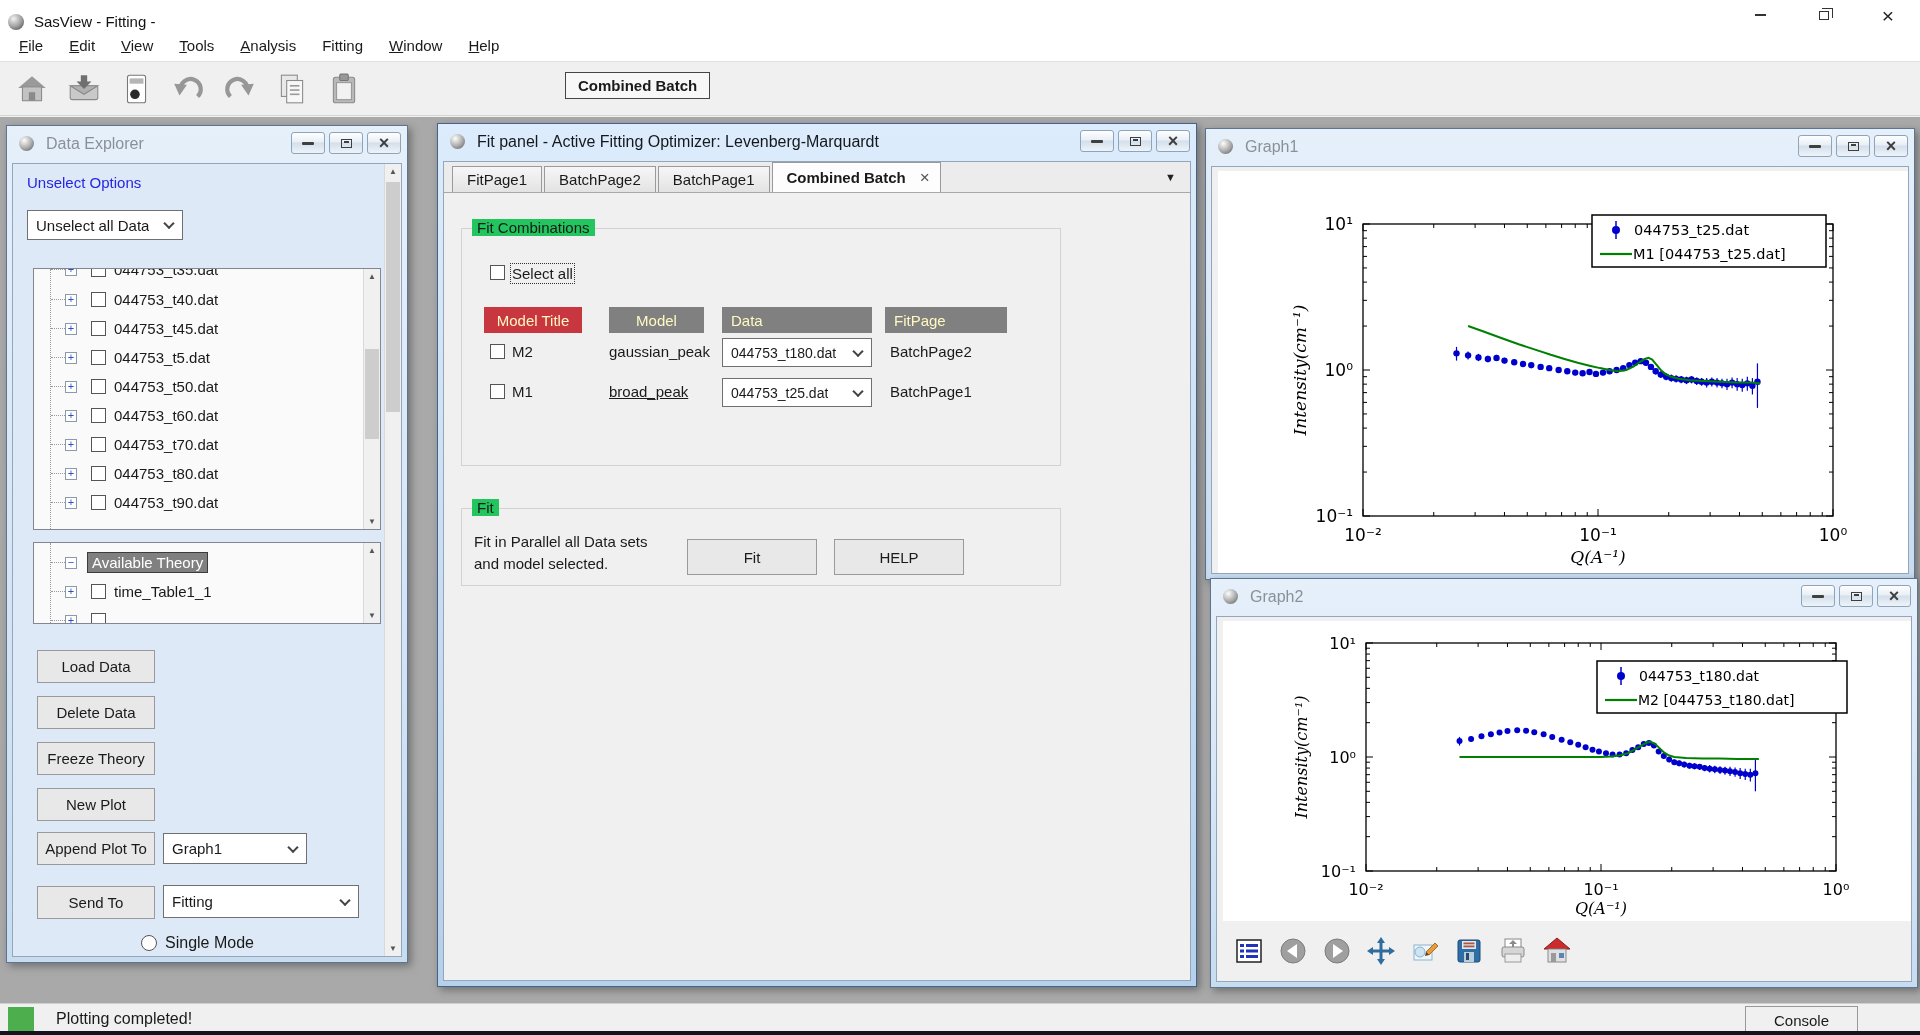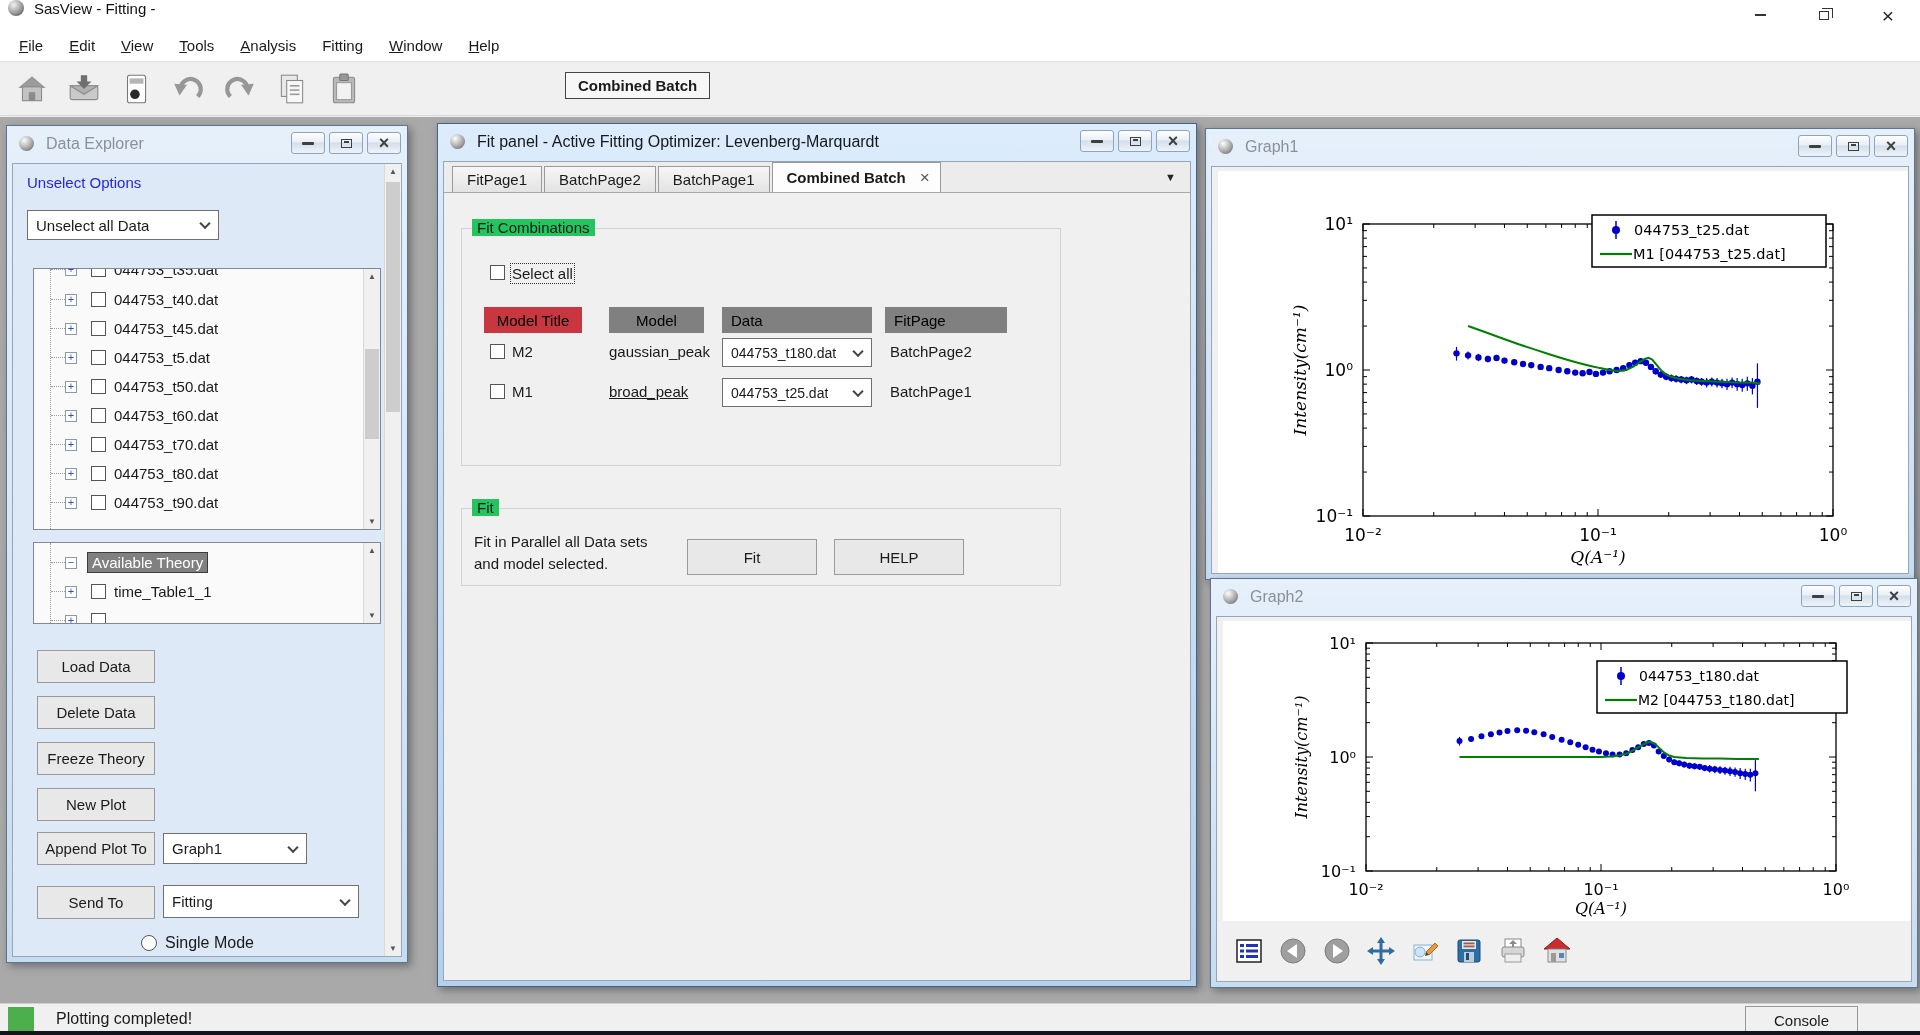--- a/index.html
+++ b/index.html
@@ -1,20 +1,20 @@
 <!DOCTYPE html>
 <html><head>
 <meta charset="utf-8">
 <style>
   * { margin:0; padding:0; box-sizing:border-box; }
   html,body { width:1920px; height:1035px; overflow:hidden; background:#f0f0f0;
               font-family:"Liberation Sans", sans-serif; font-size:15px; color:#1a1a1a; }
 
   
-  .titlebar { height:30px; background:#ffffff; display:flex; align-items:flex-start; padding-left:8px; position:relative; }
+  .titlebar { height:30px; background:#ffffff; display:flex; align-items:flex-end; padding-left:8px; position:relative; }
   .app-orb { width:16px; height:16px; border-radius:50%;
              background:radial-gradient(circle at 35% 30%, #f2f2f2, #9a9a9a 55%, #3c3c3c); margin-right:10px; }
   .titlebar .ttl { font-size:15px; color:#111; }
   .win-ctrls { position:absolute; right:0; top:0; height:30px; display:flex; }
   .wcm { width:64px; height:30px; display:flex; align-items:center; justify-content:center; color:#222; }
   .g-minM { width:11px; height:1.5px; background:#333; }
   .g-restoreM { width:10px; height:9px; border:1px solid #333; position:relative; background:#fff; }
   .g-restoreM::before { content:''; position:absolute; left:2px; top:-4px; width:10px; height:9px; border:1px solid #333; border-bottom:none; border-left:none; }
   .g-closeM::before { content:'\00D7'; font-size:21px; font-weight:300; line-height:1; }
 
@@ -86,21 +86,21 @@
   .tabbar { position:absolute; left:0; right:0; top:0; height:31px; background:#ececec; display:flex; align-items:flex-end; padding-left:8px; border-bottom:1px solid #a8a8a8; }
   .tab { height:26px; padding:0 14px; border:1px solid #9a9a9a; border-bottom:none; background:linear-gradient(#f6f6f6,#e3e3e3);
          display:flex; align-items:center; font-size:15px; margin-right:2px; }
   .tab.active { height:30px; background:#fdfdfd; font-weight:bold; position:relative; z-index:2; padding-right:10px; }
   .tab-close { margin-left:14px; color:#555; font-weight:normal; font-size:15px; }
   .tab-close::before { content:'\00D7'; font-size:17px; }
   .tab-drop { margin-left:auto; margin-right:14px; align-self:center; color:#222; font-size:11px; }
   .tab-drop::before { content:'\25BC'; }
   .groupbox { position:absolute; border:1px solid #d2d2d2; }
   .gb-label { position:absolute; top:-10px; left:10px; background:#22c55e; padding:0 5px; font-size:15px; }
-  .thead { position:absolute; height:26px; color:#000000; font-size:15px; display:flex; align-items:center; justify-content:center; }
+  .thead { position:absolute; height:26px; color:#fef9c3; font-size:15px; display:flex; align-items:center; justify-content:center; }
   .thead.gray { background:#808080; }
   .thead.red { background:#c8373f; }
   .thead.left { justify-content:flex-start; padding-left:9px; }
   .celltext { position:absolute; font-size:15px; }
   .focus-dotted { outline:1px dotted #333; outline-offset:1px; }
 
   
   .figure { position:absolute; background:#fff; }
   .navbar { position:absolute; display:flex; align-items:center; }
   .nbtn { width:44px; height:40px; display:flex; align-items:center; justify-content:center; }
@@ -202,21 +202,21 @@
             <div class="g-max"></div>
           </div>
         <div class="wc">
             <div class="g-close"></div>
           </div>
       </div>
     </div>
     <div class="win-body" id="de-body">
       <div class="link" style="position:absolute; left:14px; top:10px;">Unselect Options</div>
 
-      <div class="combo" style="left:14px; top:46px; width:192px; height:30px;">
+      <div class="combo" style="left:14px; top:46px; width:156px; height:30px;">
         <span class="combo-txt">Unselect all Data</span>
         <span class="chev"></span>
       </div>
 
       <div class="tree" id="file-tree" style="left:20px; top:104px; width:348px; height:262px;">
         <div class="vdots"></div>
         <div class="sbar" style="right:0; top:0; bottom:0;">
           <div class="sb-thumb" style="top:80px; height:90px;"></div>
           <div class="sb-arrow up" style="top:0;"></div>
           <div class="sb-arrow dn" style="bottom:0;"></div>

